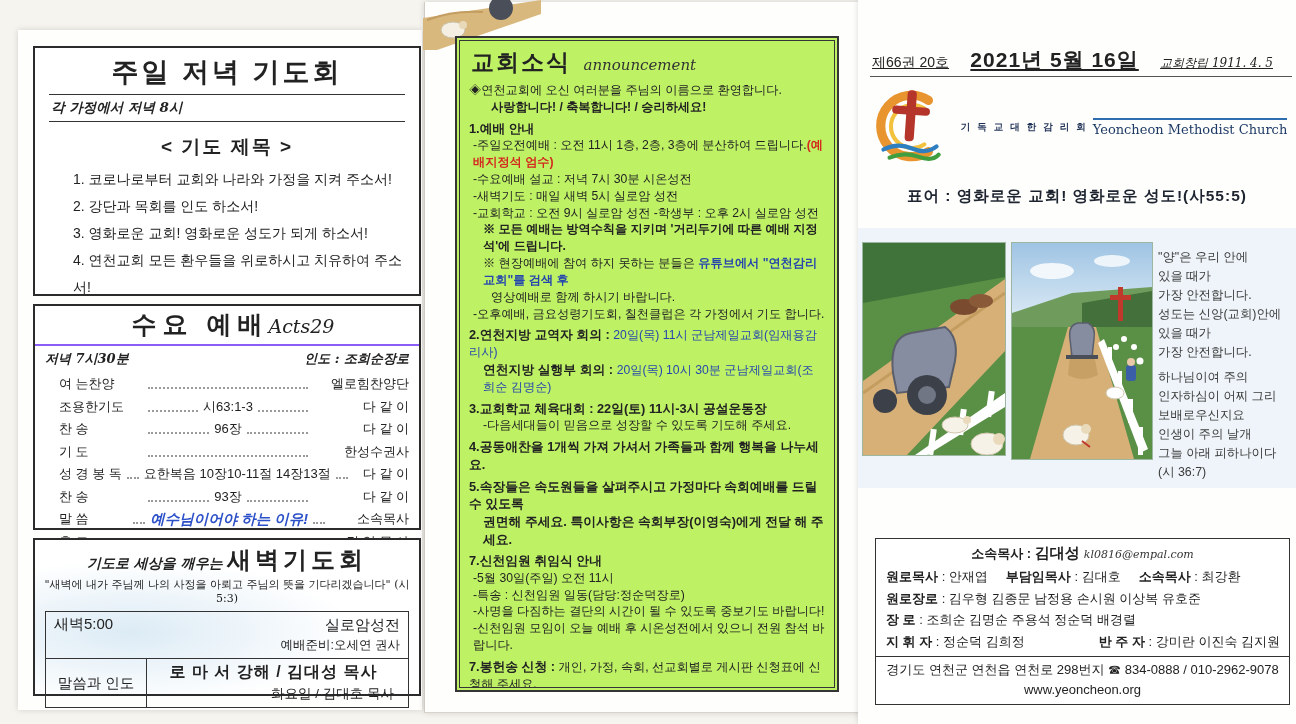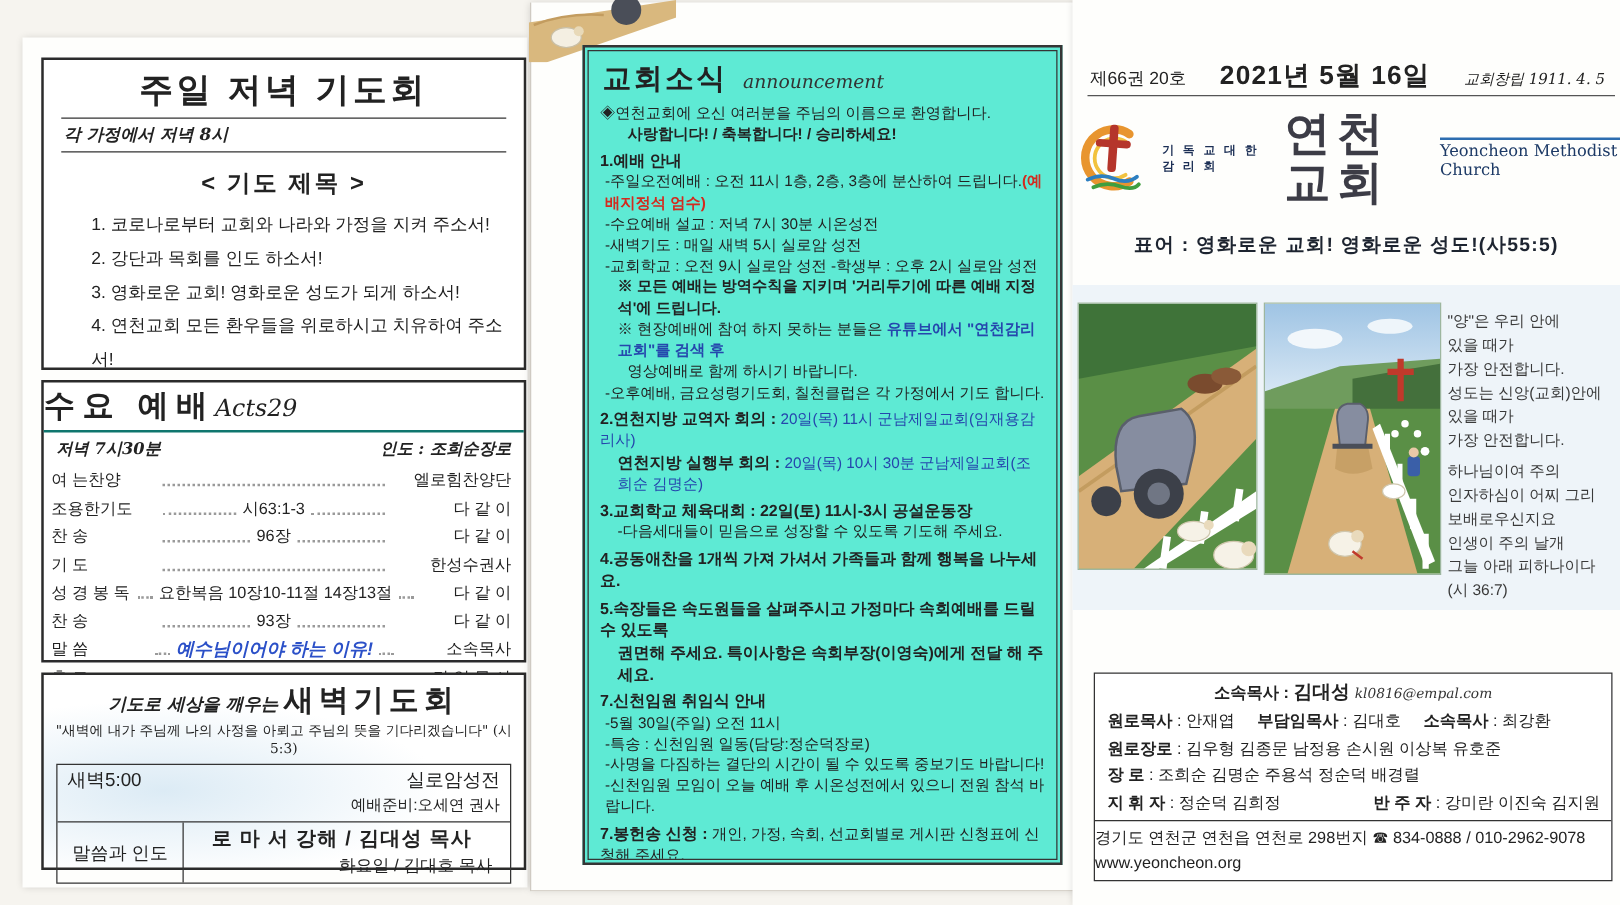--- a/index.html
+++ b/index.html
@@ -19,25 +19,25 @@
   
   #left-page{left:18px;top:30px;width:404px;height:680px;}
   #evening-box{left:15px;top:16px;width:388px;height:250px;padding:4px 14px;}
   .ep-title{text-align:center;font-size:27px;font-weight:bold;letter-spacing:3px;margin-top:2px;}
   .rule{border:none;border-top:1.5px solid #333;margin:4px 0;}
   .ep-sub{font-size:13.5px;font-weight:bold;font-family:"DejaVu Serif",serif;font-style:italic;margin:4px 0 2px 2px;}
   .ep-heading{text-align:center;font-size:19px;font-weight:bold;letter-spacing:2px;margin:12px 0 6px 0;}
   .ep-list{font-size:14px;line-height:27px;margin:0;padding-left:24px;list-style:none;}
 
   #wednesday-box{left:15px;top:274px;width:388px;height:226px;}
-  .ww-titlebar{border-bottom:2px solid #0f766e;text-align:left;padding:2px 0 3px 0;}
+  .ww-titlebar{border-bottom:2px solid #8b5cf6;text-align:center;padding:2px 0 3px 12px;}
   .ww-title{font-size:25px;font-weight:bold;letter-spacing:6px;}
   .ww-acts{font-size:19px;font-family:"DejaVu Serif",serif;font-style:italic;letter-spacing:0;}
   .ww-meta{display:flex;justify-content:space-between;padding:4px 10px 2px 10px;font-size:13px;font-weight:bold;font-family:"DejaVu Serif",serif;font-style:italic;}
-  .ww-rows{padding:3px 10px 0 6px;}
+  .ww-rows{padding:3px 10px 0 24px;}
   .ww-row{display:flex;align-items:center;height:22.5px;font-size:13px;}
   .ww-label{width:84px;white-space:nowrap;}
   .ww-dots{flex:1;border-bottom:2px dotted #9a9a9a;height:8px;margin:0 5px;min-width:12px;}
   .ww-center{white-space:nowrap;}
   .ww-center.msg{color:#2b50c8;font-weight:bold;font-size:14.5px;font-style:italic;}
   .ww-right{width:96px;text-align:right;white-space:nowrap;}
 
   #dawn-box{left:15px;top:508px;width:388px;height:158px;
     background:radial-gradient(ellipse at 25% 60%, #dcebf5 0%, #ffffff 55%);}
   .dawn-header{text-align:center;margin-top:4px;}
@@ -51,37 +51,37 @@
   .dawn-prep{font-size:12.5px;}
   .dawn-row2{display:flex;border-top:1.5px solid #333;}
   .dawn-cell-l{width:100px;border-right:1.5px solid #333;display:flex;align-items:center;justify-content:center;font-size:14.5px;}
   .dawn-cell-r{flex:1;padding:3px 14px 4px 6px;}
   .dawn-sermon{font-size:16px;font-weight:bold;text-align:center;letter-spacing:1px;}
   .dawn-tue{font-size:13.5px;text-align:right;margin-top:2px;}
 
   
   #mid-page{left:424px;top:2px;width:447px;height:710px;border-left:1px solid #cfcac2;border-bottom:1px solid #d8d3cb;}
   #corner-art{position:absolute;left:-2px;top:-2px;width:118px;height:50px;overflow:hidden;}
-  #ann-outer{position:absolute;left:41px;top:34px;width:384px;height:656px;border:2px solid #353535;background:#5eead4;box-sizing:border-box;}
+  #ann-outer{position:absolute;left:30px;top:34px;width:384px;height:656px;border:2px solid #353535;background:#bef264;box-sizing:border-box;}
   #ann-inner{position:absolute;left:2px;top:2px;right:2px;bottom:2px;border:1px solid #353535;padding:6px 9px;overflow:hidden;}
   .ann-titlebar{margin:0 0 4px 2px;}
   .ann-title{font-size:23px;font-weight:bold;letter-spacing:2px;}
   .ann-title-en{font-size:15px;font-family:"DejaVu Serif",serif;font-style:italic;color:#333;margin-left:8px;}
   .ln{font-size:12.2px;line-height:1.38;}
   .sec{margin-top:4px;}
   .ind1{padding-left:4px;}
   .ind2{padding-left:14px;}
   .ind3{padding-left:22px;}
   .h13{font-size:12.8px;font-weight:bold;}
   .split{display:flex;justify-content:space-between;padding-right:6px;}
   #side-note{position:absolute;right:3px;top:468px;writing-mode:vertical-rl;font-size:9px;color:#b9b2ab;letter-spacing:1px;}
 
   
   #right-page{left:858px;top:0;width:438px;height:724px;}
-  .cover-head{position:absolute;left:14px;top:46px;right:12px;display:flex;justify-content:space-between;align-items:baseline;}
+  .cover-head{position:absolute;left:14px;top:46px;right:23px;display:flex;justify-content:space-between;align-items:baseline;text-decoration:underline;}
   .issue{font-size:14px;}
   .date{font-size:21px;font-weight:bold;letter-spacing:1px;}
   .founded{font-size:12px;font-family:"DejaVu Serif",serif;font-style:italic;}
   .cover-rule{position:absolute;left:12px;right:4px;top:76px;border-top:1.5px solid #555;}
   #logo-block{position:absolute;left:0;right:0;top:84px;display:flex;justify-content:center;align-items:center;gap:8px;}
   .logo-texts{display:flex;flex-direction:row;align-items:center;}
   .denom{font-size:9.5px;letter-spacing:7px;color:#1c2f55;font-weight:bold;}
   .church-name{font-size:37px;font-weight:bold;color:#3c3c46;letter-spacing:5px;line-height:1.05;}
   .church-en{font-size:13px;font-family:"DejaVu Serif",serif;color:#1d3a66;border-top:2px solid #2d6db0;padding-top:2px;}
   #motto{position:absolute;left:0;right:0;top:186px;text-align:center;font-size:15.5px;font-weight:bold;color:#1d2430;letter-spacing:1px;}
@@ -91,21 +91,21 @@
   #verse-block{font-size:12.4px;line-height:19px;color:#3a3a3a;width:140px;padding-top:6px;}
   .vgap{height:6px;}
   #staff-box{position:absolute;left:17px;top:538px;width:415px;border:1.5px solid #333;background:#fff;box-sizing:border-box;}
   .staff-inner{padding:5px 10px 4px 10px;}
   .staff-senior{text-align:center;font-size:13px;margin-bottom:3px;}
   .staff-senior .nm{font-weight:bold;font-size:15px;}
   .staff-senior .em{font-family:"DejaVu Serif",serif;font-style:italic;font-size:11px;color:#333;margin-left:4px;}
   .staff-row{display:flex;font-size:13px;line-height:21.5px;}
   .staff-row .pair{white-space:nowrap;margin-right:18px;}
   .staff-row .lb{font-weight:bold;}
-  .addr{border-top:1.5px solid #333;text-align:left;font-size:13px;padding:3px 0 4px 0;line-height:20px;}
+  .addr{border-top:1.5px solid #333;text-align:center;font-size:13px;padding:3px 0 4px 0;line-height:20px;}
 </style>
 </head>
 <body>
 
 <div class="page shadowed" id="left-page">
 
   <div class="box" id="evening-box">
     <div class="ep-title">주일 저녁 기도회</div>
     <hr class="rule">
     <div class="ep-sub">각 가정에서 저녁 8시</div>
@@ -297,21 +297,20 @@
       <path d="M56,24 A21,21 0 1 0 56,59" fill="none" stroke="#f2c23e" stroke-width="4" stroke-linecap="round"></path>
       <g transform="rotate(4 42 34)">
         <rect x="38" y="6" width="9" height="50" rx="4" fill="#b5352b"></rect>
         <rect x="24" y="22" width="37" height="8" rx="4" fill="#b5352b"></rect>
       </g>
       <path d="M16,64 Q30,57 44,63 T68,61" fill="none" stroke="#2d7fc1" stroke-width="4" stroke-linecap="round"></path>
       <path d="M22,72 Q36,66 50,71 T70,69" fill="none" stroke="#3f9e3f" stroke-width="4" stroke-linecap="round"></path>
     </svg>
     <div class="logo-texts">
       <div class="denom">기독교대한감리회</div>
-      <div class="church-name">연천교회</div>
       <div class="church-en">Yeoncheon Methodist Church</div>
     </div>
   </div>
 
   <div id="motto">표어 : 영화로운 교회! 영화로운 성도!(사55:5)</div>
 
   <div id="illus-wash"></div>
   <div id="illus">
     <svg class="panel" width="142" height="212" viewBox="0 0 142 212">
       <rect width="142" height="212" fill="#5a8f46"></rect>

